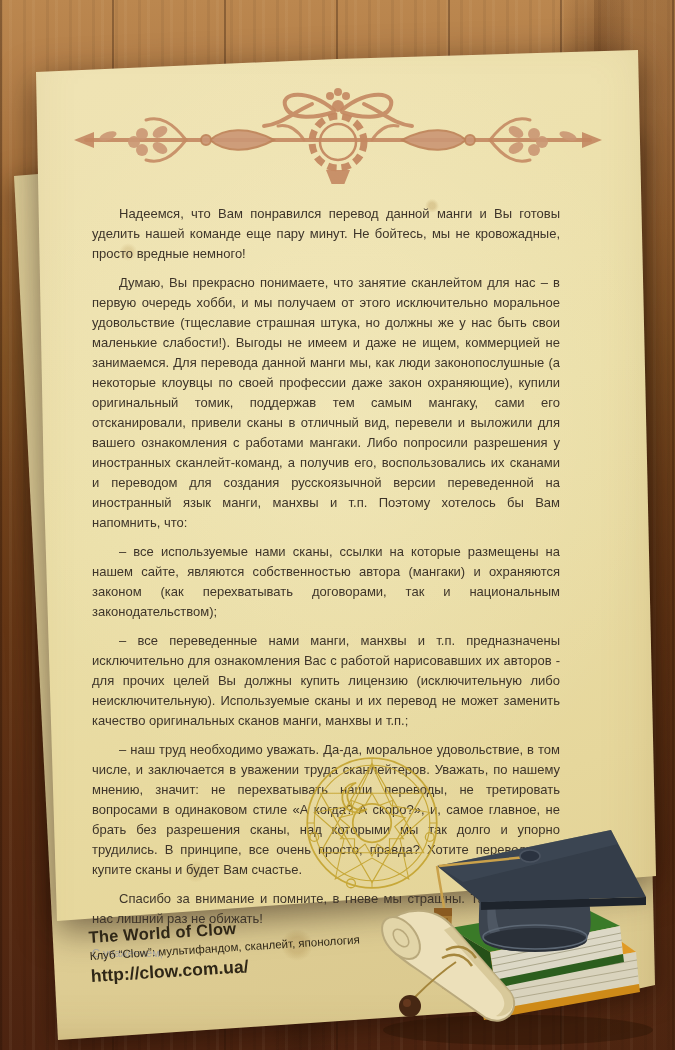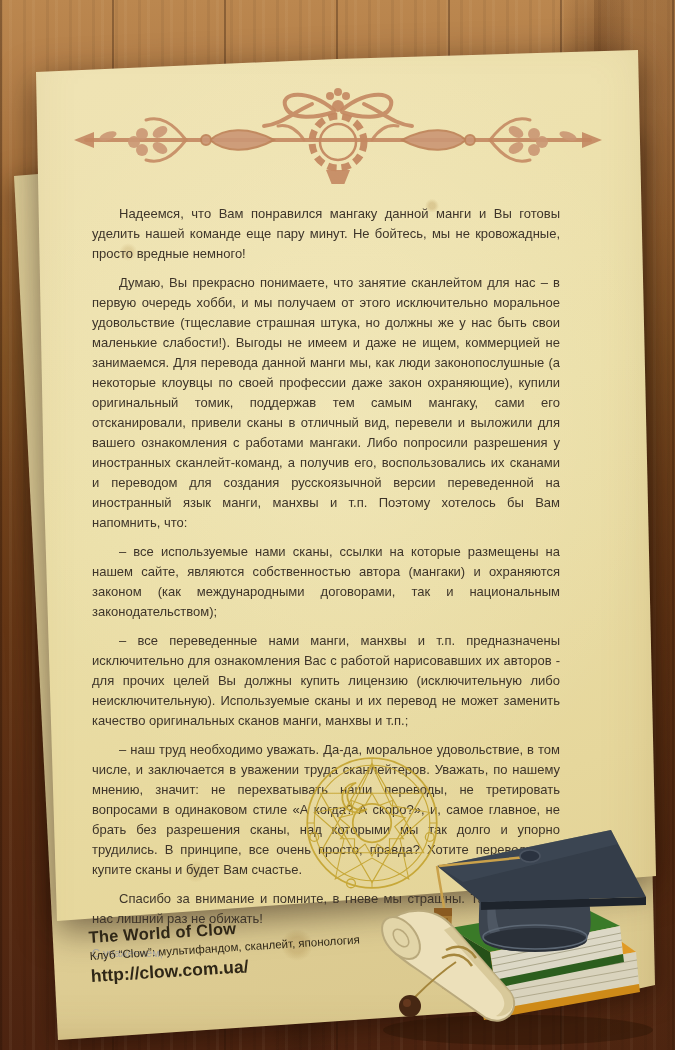--- a/index.html
+++ b/index.html
@@ -120,23 +120,23 @@
         <ellipse cx="448" cy="64" rx="8" ry="5" transform="rotate(-30 448 64)"></ellipse>
         <circle cx="466" cy="50" r="6"></circle>
           <circle cx="474" cy="58" r="6"></circle>
           <circle cx="466" cy="66" r="6"></circle>
         <ellipse cx="40" cy="52" rx="9" ry="4" transform="rotate(-20 40 52)"></ellipse>
         <ellipse cx="500" cy="52" rx="9" ry="4" transform="rotate(20 500 52)"></ellipse>
       </g>
     </svg>
 
     <div class="bodytext">
-      <p>Надеемся, что Вам понравился мангаку данной манги и Вы готовы уделить нашей команде еще пару минут. Не бойтесь, мы не кровожадные, просто вредные немного!</p>
+      <p>Надеемся, что Вам понравился перевод данной манги и Вы готовы уделить нашей команде еще пару минут. Не бойтесь, мы не кровожадные, просто вредные немного!</p>
       <p>Думаю, Вы прекрасно понимаете, что занятие сканлейтом для нас – в первую очередь хобби, и мы получаем от этого исключительно моральное удовольствие (тщеславие страшная штука, но должны же у нас быть свои маленькие слабости!). Выгоды не имеем и даже не ищем, коммерцией не занимаемся. Для перевода данной манги мы, как люди законопослушные (а некоторые клоувцы по своей профессии даже закон охраняющие), купили оригинальный томик, поддержав тем самым мангаку, сами его отсканировали, привели сканы в отличный вид, перевели и выложили для вашего ознакомления с работами мангаки. Либо попросили разрешения у иностранных сканлейт-команд, а получив его, воспользовались их сканами и переводом для создания русскоязычной версии переведенной на иностранный язык манги, манхвы и т.п. Поэтому хотелось бы Вам напомнить, что:</p>
-      <p>– все используемые нами сканы, ссылки на которые размещены на нашем сайте, являются собственностью автора (мангаки) и охраняются законом (как международными договорами, так и национальным законодательством);</p>
+      <p>– все используемые нами сканы, ссылки на которые размещены на нашем сайте, являются собственностью автора (мангаки) и охраняются законом (как перехватывать договорами, так и национальным законодательством);</p>
       <p>– все переведенные нами манги, манхвы и т.п. предназначены исключительно для ознакомления Вас с работой нарисовавших их авторов - для прочих целей Вы должны купить лицензию (исключительную либо неисключительную). Используемые сканы и их перевод не может заменить качество оригинальных сканов манги, манхвы и т.п.;</p>
       <p>– наш труд необходимо уважать. Да-да, моральное удовольствие, в том числе, и заключается в уважении труда сканлейтеров. Уважать, по нашему мнению, значит: не перехватывать наши переводы, не третировать вопросами в одинаковом стиле «А когда? А скоро?», и, самое главное, не брать без разрешения сканы, над которыми мы так долго и упорно трудились. В принципе, все очень просто, правда? Хотите переводить – купите сканы и будет Вам счастье.</p>
       <p>Спасибо за внимание и помните, в гневе мы страшны. Так что лучше нас лишний раз не обижать!</p>
       <div class="signature">
         <div>С уважением,</div>
       </div>
     </div>
 
     <svg class="magic" width="140" height="140" viewBox="0 0 160 160">
       <g stroke="#c3a22c" fill="none" stroke-width="2">

